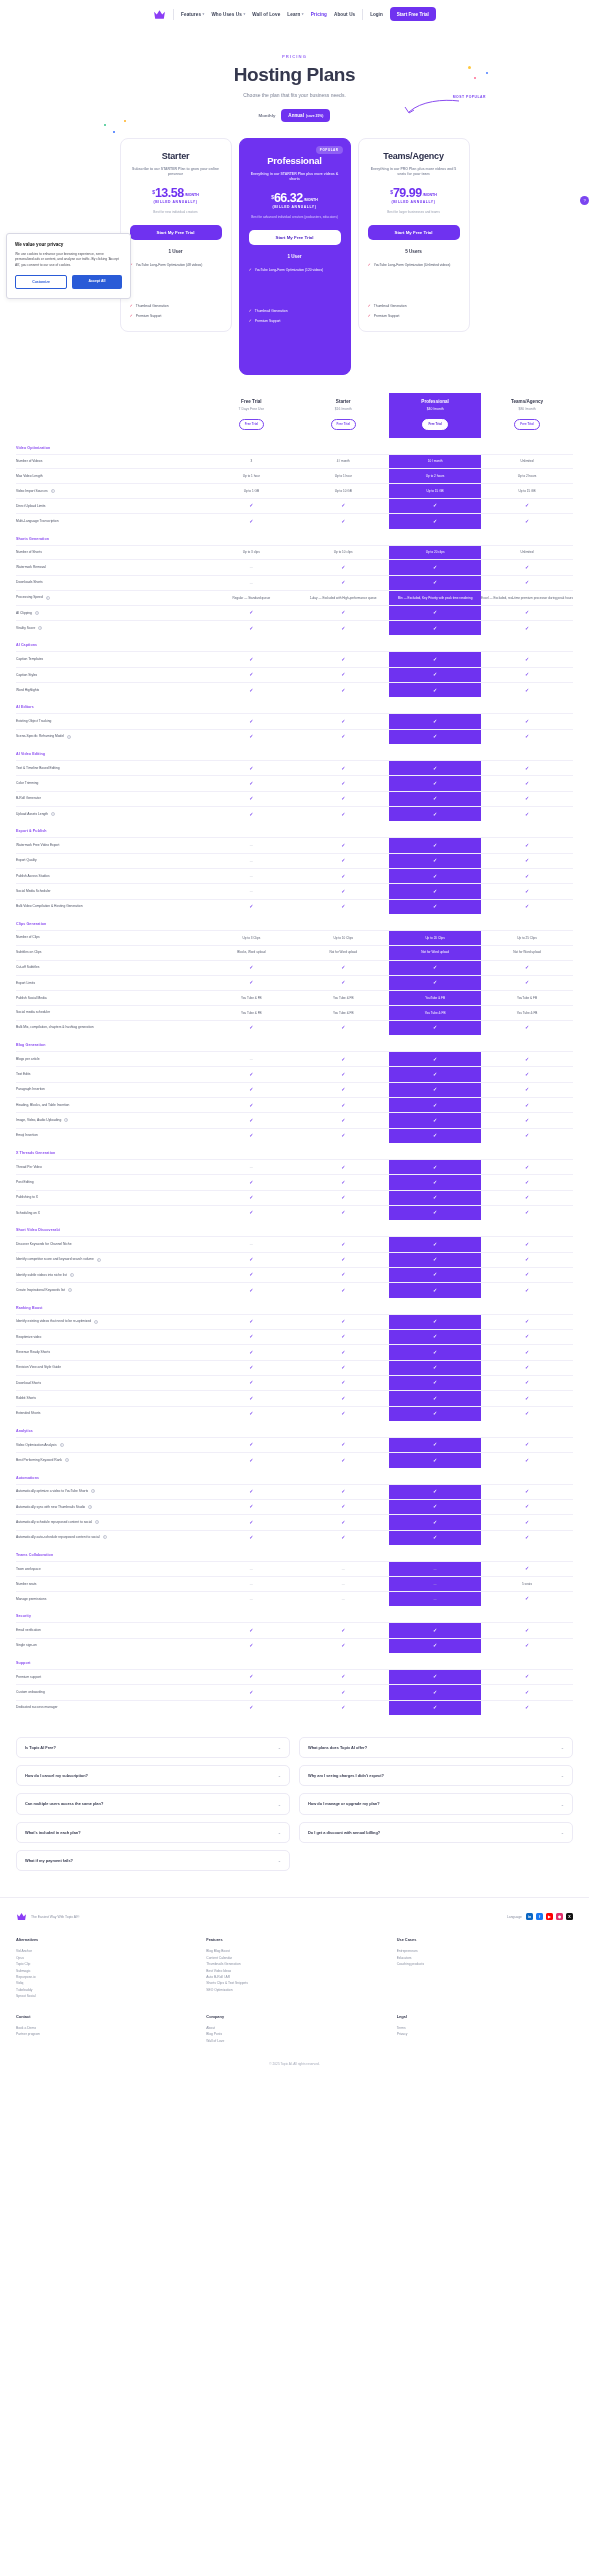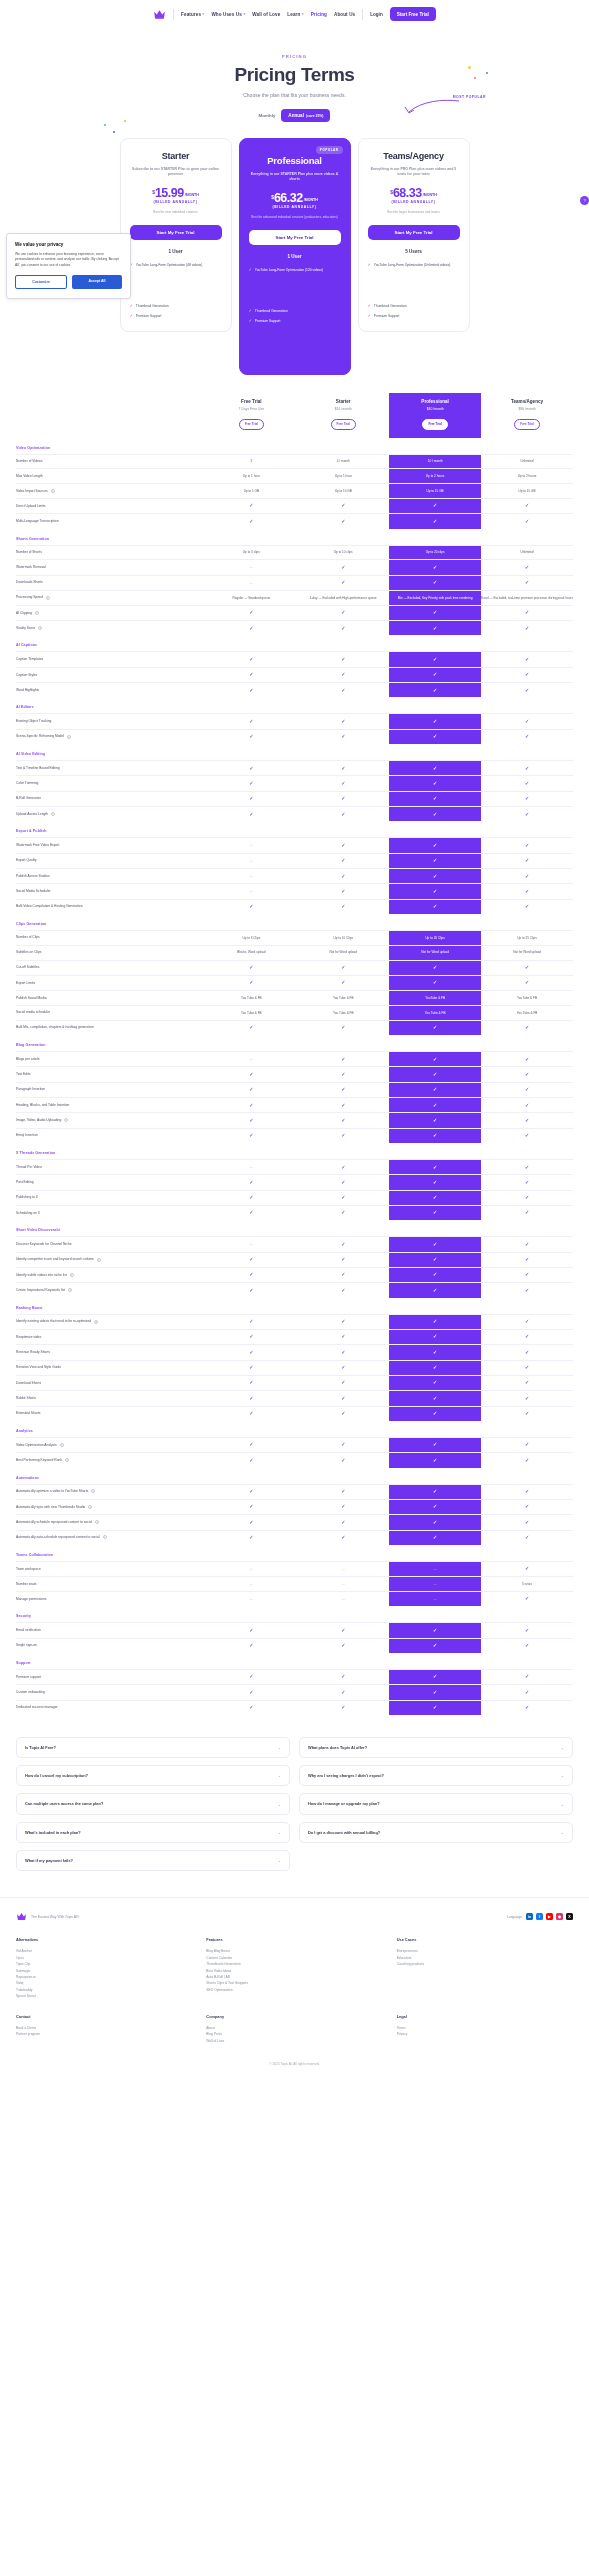--- a/index.html
+++ b/index.html
@@ -167,21 +167,21 @@
 
   <div class="hero">
     <span class="dot" style="left:468px;top:38px;width:3px;height:3px;background:#ffc83d;"></span>
     <span class="dot" style="left:486px;top:44px;width:2px;height:2px;background:#4a7dff;"></span>
     <span class="dot" style="left:474px;top:49px;width:1.6px;height:1.6px;background:#ff7a9e;"></span>
     <span class="dot" style="left:104px;top:96px;width:2.4px;height:2.4px;background:#36c48a;"></span>
     <span class="dot" style="left:124px;top:92px;width:2px;height:2px;background:#ffb020;"></span>
     <span class="dot" style="left:113px;top:103px;width:1.6px;height:1.6px;background:#4a7dff;"></span>
 
     <div class="eyebrow">PRICING</div>
-    <h1>Pricing Terms</h1>
+    <h1>Hosting Plans</h1>
     <div class="hero-sub">Choose the plan that fits your business needs.</div>
 
     <div class="toggle-row">
       <svg class="arrow-svg" width="62" height="18" viewBox="0 0 62 18">
         <path d="M60 3 C44 1, 22 3, 10 14" stroke="#8b4df0" stroke-width="1" fill="none"></path>
         <path d="M6 9 L10 15 L15 12" stroke="#8b4df0" stroke-width="1" fill="none"></path>
       </svg>
       <span class="popular-note">MOST POPULAR</span>
       <span class="toggle-monthly">Monthly</span>
       <span class="toggle-annual">
@@ -191,21 +191,21 @@
     </div>
   </div>
 
   <div class="cards">
 
     <div class="card">
       <h3>Starter</h3>
       <div class="card-desc">Subscribe to our STARTER Plan to grow your online presence</div>
       <div class="price">
         <span class="cur">$</span>
-        <span class="amt">15.99</span>
+        <span class="amt">13.58</span>
         <span class="per">/MONTH</span>
       </div>
       <div class="billed">(BILLED ANNUALLY)</div>
       <div class="best-for">Best for new individual creators</div>
       <span class="card-cta">Start My Free Trial</span>
       <div class="users">1 User</div>
       <div class="feat-list">
         <div class="feat">
             <span class="ck">✓</span>
             <span>YouTube Long-Form Optimization (48 videos)</span>
@@ -250,21 +250,21 @@
             <span>Premium Support</span>
           </div>
       </div>
     </div>
 
     <div class="card">
       <h3>Teams/Agency</h3>
       <div class="card-desc">Everything in our PRO Plan plus more videos and 5 seats for your team</div>
       <div class="price">
         <span class="cur">$</span>
-        <span class="amt">68.33</span>
+        <span class="amt">79.99</span>
         <span class="per">/MONTH</span>
       </div>
       <div class="billed">(BILLED ANNUALLY)</div>
       <div class="best-for">Best for larger businesses and teams</div>
       <span class="card-cta">Start My Free Trial</span>
       <div class="users">5 Users</div>
       <div class="feat-list">
         <div class="feat">
             <span class="ck">✓</span>
             <span>YouTube Long-Form Optimization (Unlimited videos)</span>

